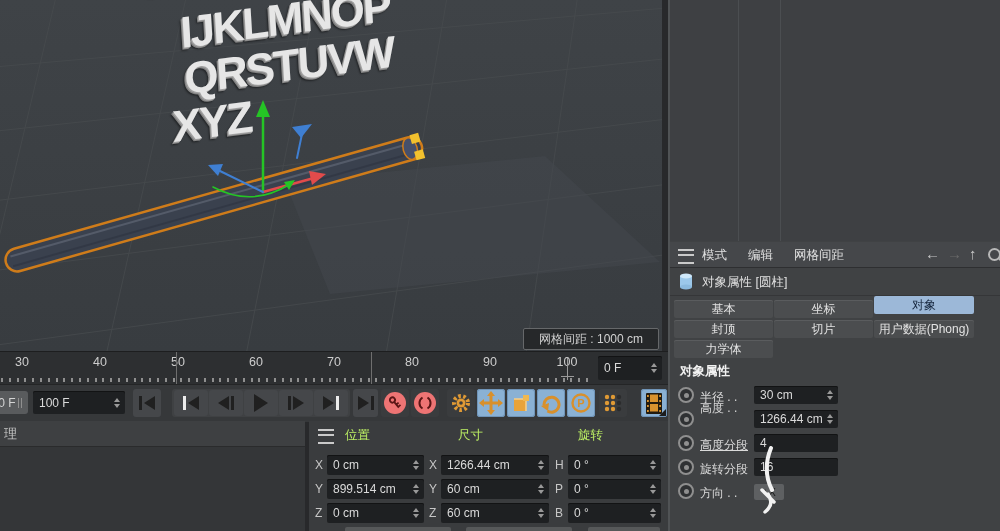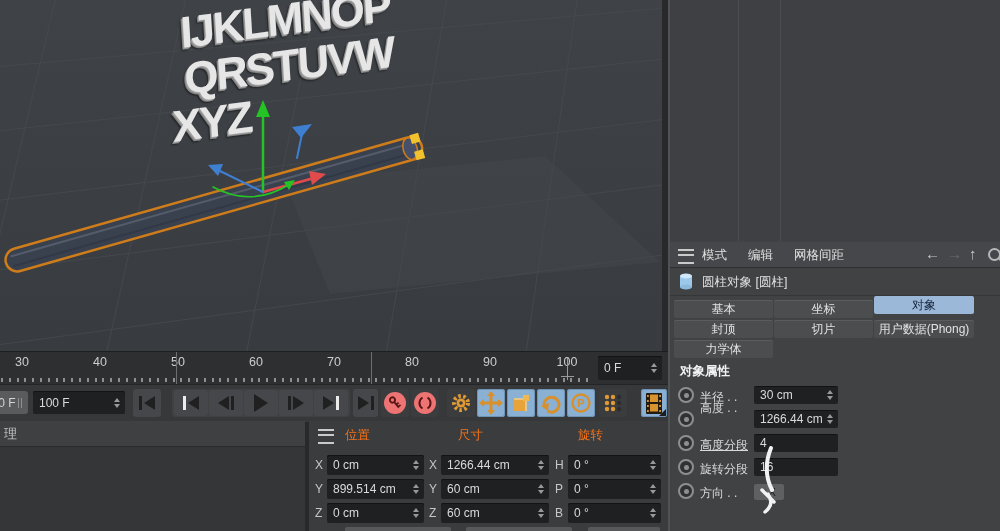--- a/index.html
+++ b/index.html
@@ -40,21 +40,21 @@
   .pb-bar{width:3px;height:14px;background:#202020;}
   .pb-bar.white{background:#ececec;}
   .redc{width:22px;height:22px;border-radius:50%;background:#ee7474;display:flex;align-items:center;justify-content:center;}
   .corner{position:absolute;right:1px;bottom:1px;width:0;height:0;border-left:7px solid transparent;border-bottom:7px solid #1c1c1c;}
   
   .blpanel{left:0;top:421px;width:305px;height:110px;background:#343638;}
   .blhead{position:absolute;left:0;top:0;width:100%;height:26px;background:#3e4042;border-bottom:1px solid #2a2b2c;
           color:#c4c4c4;font-size:13px;line-height:26px;padding-left:4px;box-sizing:border-box;}
   
   .coord{left:309px;top:421px;width:359px;height:110px;background:#3a3c3e;overflow:hidden;}
-  .chead{position:absolute;top:6px;font-size:12.5px;color:#f97316;}
+  .chead{position:absolute;top:6px;font-size:12.5px;color:#bef264;}
   .axl{position:absolute;font-size:12px;color:#c6c6c6;}
   .cbtn{position:absolute;top:106px;height:5px;background:#565859;border-radius:2px 2px 0 0;}
   
   .attr{left:668px;top:241px;width:332px;height:290px;background:#404244;border-left:2px solid #505355;}
   .menurow{position:absolute;left:0;top:1px;width:100%;height:25px;background:#45474a;border-bottom:1px solid #2e2f31;}
   .mitem{position:absolute;top:5px;font-size:12.5px;color:#e0e0e0;}
   .navg{position:absolute;top:3px;font-size:15px;color:#c6c6c6;}
   .objrow{position:absolute;left:0;top:26px;width:100%;height:28px;border-bottom:1px solid #353638;}
   .objtitle{position:absolute;left:32px;top:7px;font-size:12.5px;color:#e0e0e0;}
   .tab{position:absolute;height:18px;width:99px;background:#4b4d4f;border-radius:2px;color:#e2e2e2;
@@ -115,20 +115,21 @@
         <polygon points="295,180 284,182 289,190" fill="#25c425"></polygon>
         <polygon points="292,127 312,124 301,138" fill="#3f7fd2"></polygon>
         <line x1="302" y1="134" x2="297" y2="158" stroke="#3f7fd2" stroke-width="2"></line>
       </g>
     </svg>
     
     <div class="alpha" style="left:150px;top:-44px;">ABCDEFGH</div>
     <div class="alpha" style="left:182px;top:8px;">IJKLMNOP</div>
     <div class="alpha" style="left:186px;top:54px;">QRSTUVW</div>
     <div class="alpha" style="left:174px;top:102px;">XYZ</div>
+    <div class="grid-label">网格间距 : 1000 cm</div>
   </div>
 
   <div class="abs rtop">
     <div class="vline" style="left:68px;"></div>
     <div class="vline" style="left:110px;"></div>
   </div>
 
   <div class="abs ruler">
     <span class="rnum" style="left:22px;">30</span>
     <span class="rnum" style="left:100px;">40</span>
@@ -387,21 +388,21 @@
       <span class="navg" style="left:299px;">↑</span>
       <span class="mag" style="left:318px;top:6px;"></span>
     </div>
 
     <div class="objrow">
       <svg class="abs" style="left:9px;top:6px;" width="14" height="17" viewBox="0 0 14 17">
         <rect x="1" y="3" width="12" height="11" fill="#9cc8ea"></rect>
         <ellipse cx="7" cy="14" rx="6" ry="2.5" fill="#8cbade"></ellipse>
         <ellipse cx="7" cy="3" rx="6" ry="2.5" fill="#cfe8fa"></ellipse>
       </svg>
-      <span class="objtitle">圆柱对象 [圆柱]</span>
+      <span class="objtitle">对象属性 [圆柱]</span>
     </div>
 
     <div class="tab" style="left:4px;top:59px;">基本</div>
     <div class="tab" style="left:104px;top:59px;">坐标</div>
     <div class="tab active" style="left:204px;top:55px;width:100px;">对象</div>
     <div class="tab" style="left:4px;top:79px;">封顶</div>
     <div class="tab" style="left:104px;top:79px;">切片</div>
     <div class="tab" style="left:204px;top:79px;width:100px;">用户数据(Phong)</div>
     <div class="tab" style="left:4px;top:99px;">力学体</div>
 

